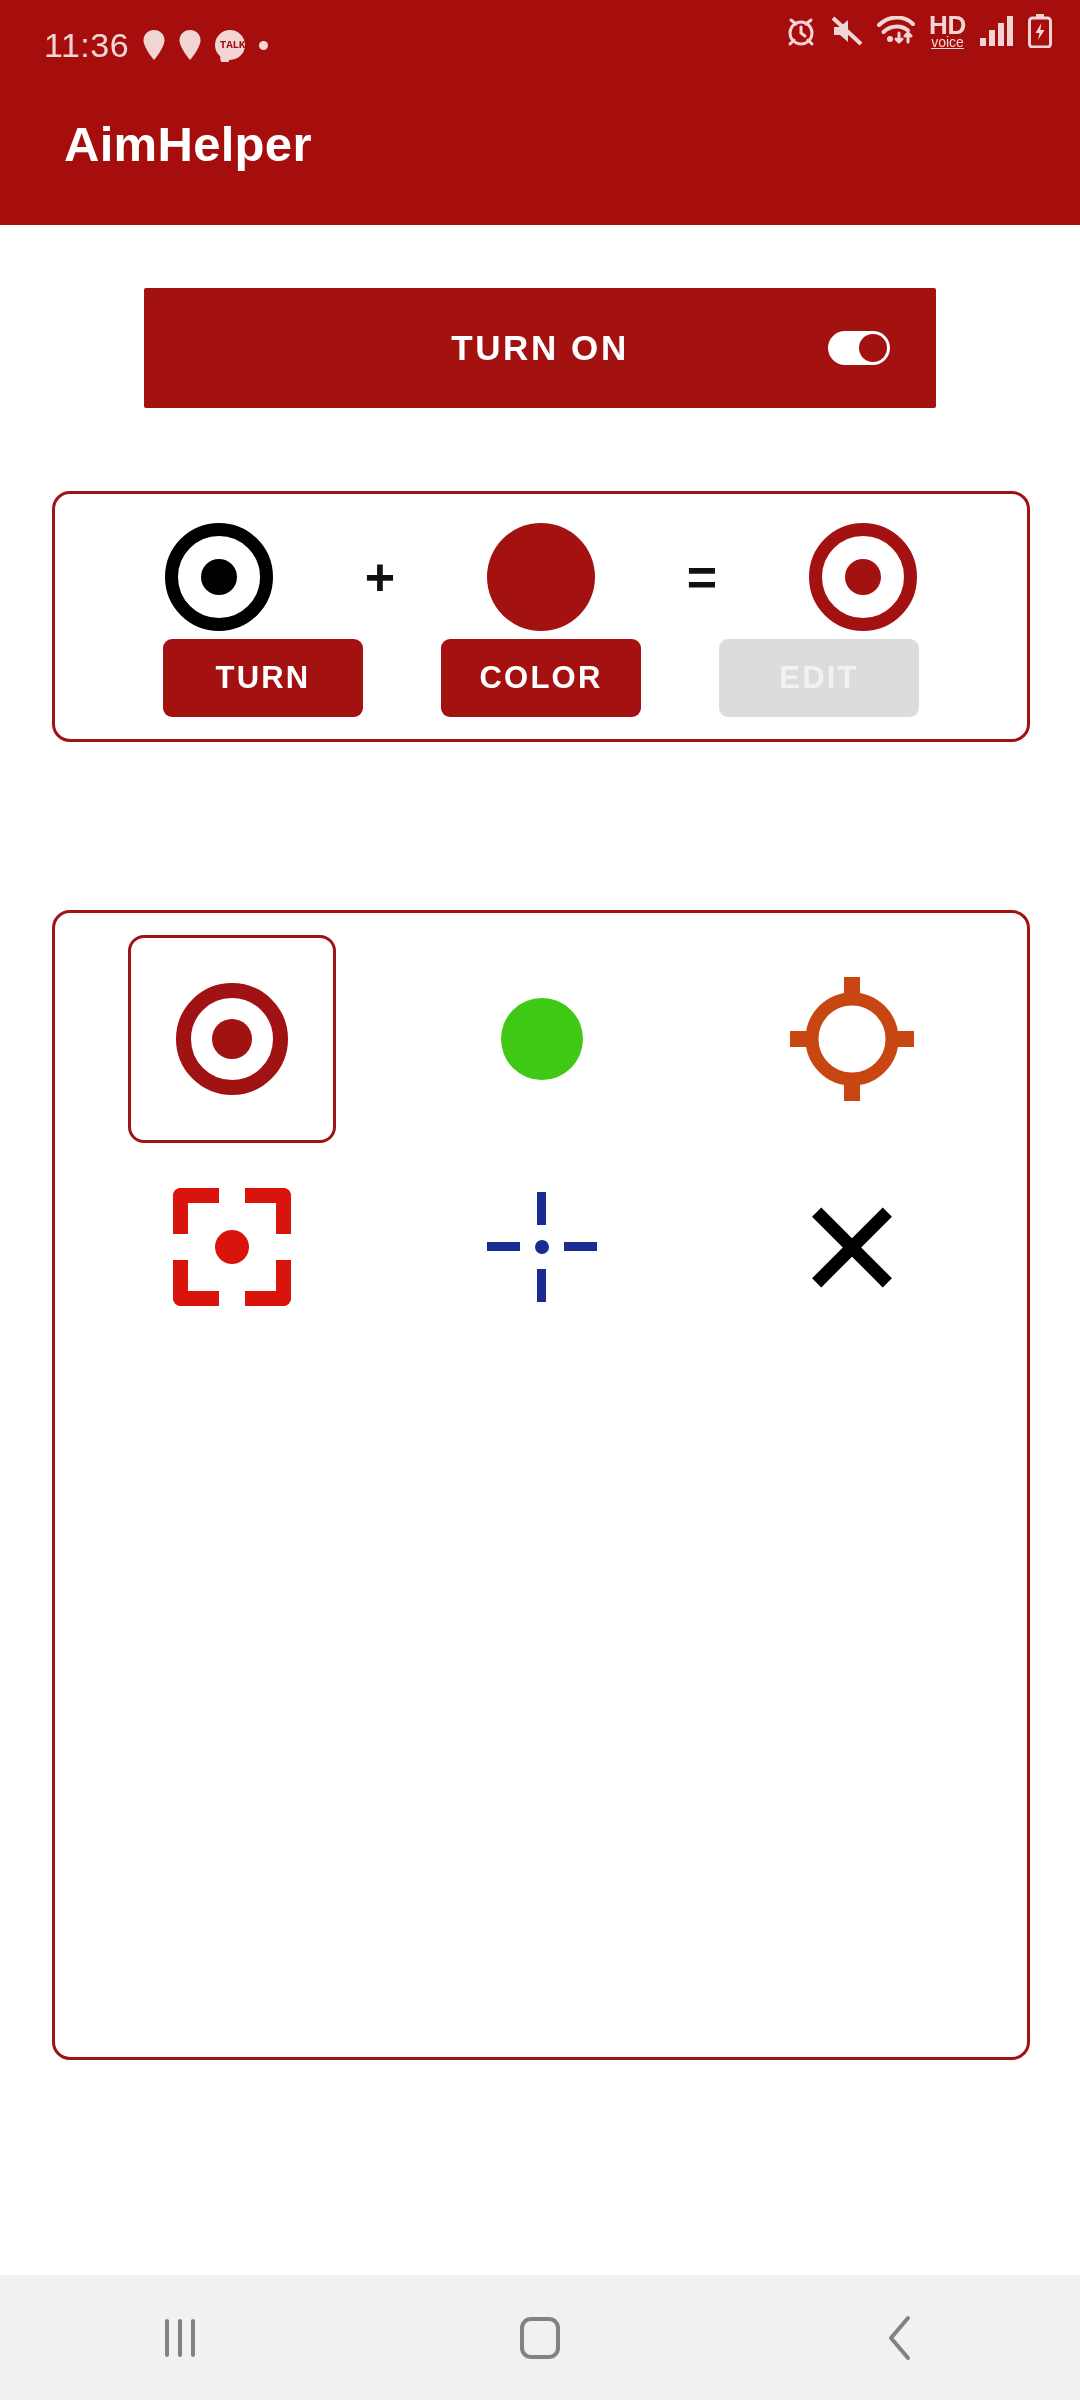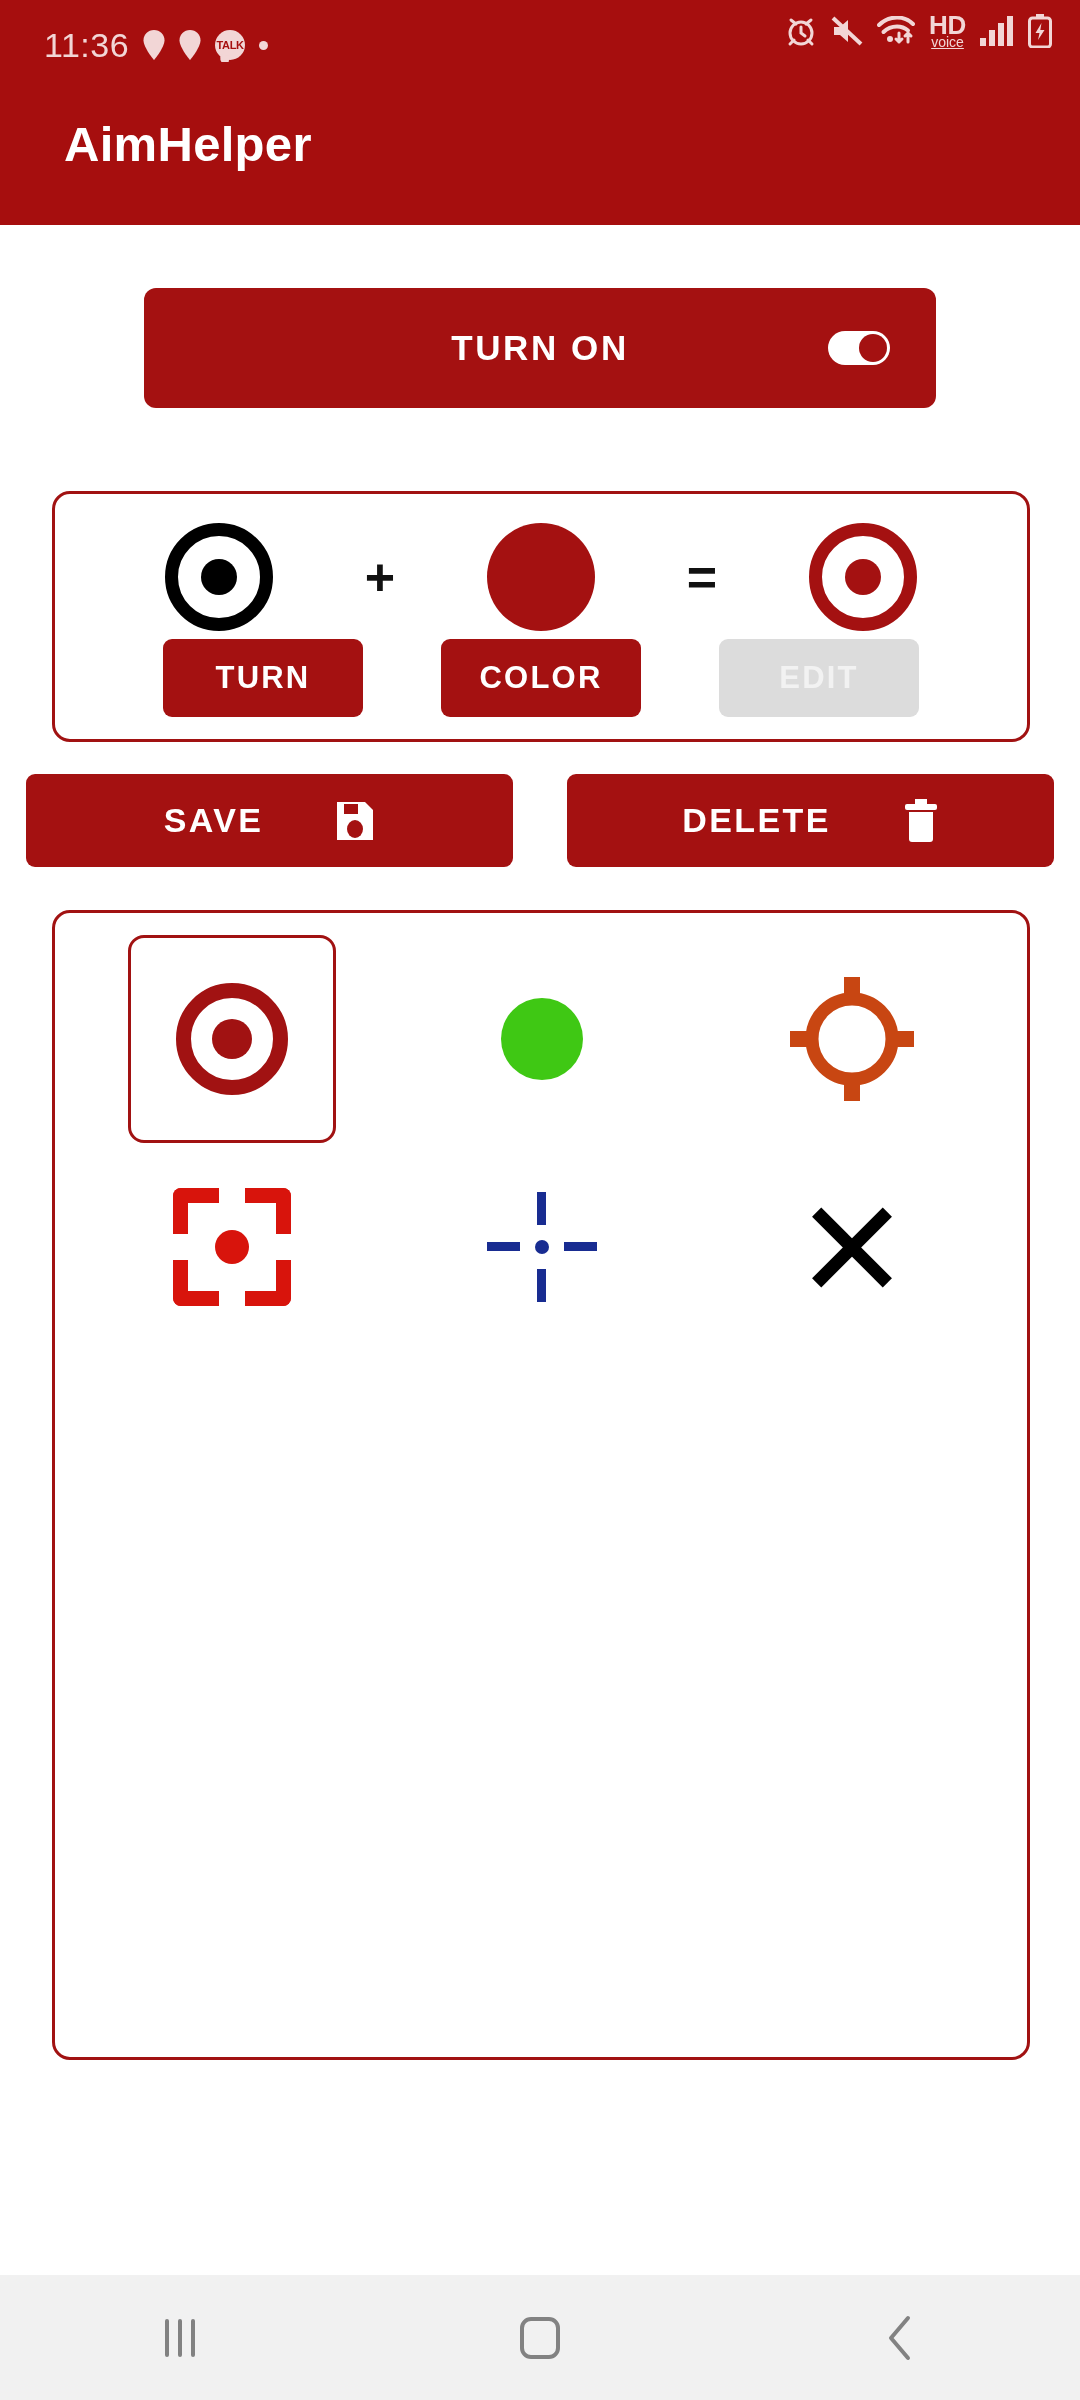--- a/index.html
+++ b/index.html
@@ -50,21 +50,22 @@
   }
   .sb-icon { display: block; }
 
   .talk-bubble {
     position: relative;
     width: 30px; height: 30px;
     background: #F2D6D6;
     border-radius: 50%;
     display: flex;
     align-items: center;
-    justify-content: center;
+    justify-content: flex-end;
+    font-family: Liberation Mono, monospace;
   }
   .talk-bubble span {
     font-size: 11px;
     font-weight: 700;
     color: #A60E0E;
     letter-spacing: -0.3px;
     line-height: 1;
   }
   .talk-bubble::after {
     content: "";
@@ -118,21 +119,21 @@
 
   
   .turn-on-btn {
     position: absolute;
     top: 63px;
     left: 144px;
     width: 792px;
     height: 120px;
     background: #A41111;
     border: none;
-    border-radius: 12px;
+    border-radius: 2px;
     display: flex;
     align-items: center;
     justify-content: center;
     cursor: pointer;
     position: absolute;
   }
   .turn-on-label {
     color: #ffffff;
     font-size: 35px;
     font-weight: 700;
@@ -529,39 +530,20 @@
         </span>
       </div>
 
       <div class="eq-buttons">
         <button class="pill-btn">TURN</button>
         <button class="pill-btn">COLOR</button>
         <button class="pill-btn disabled">EDIT</button>
       </div>
     </div>
 
-    <div class="action-row">
-      <button class="action-btn">
-        <span class="action-label">SAVE</span>
-        <svg width="40" height="42" viewBox="0 0 40 42">
-          <path d="M2 2h28l8 8v30H2z" fill="#ffffff"></path>
-          <rect x="9" y="4" width="14" height="10" fill="#A41111"></rect>
-          <ellipse cx="20" cy="29" rx="8" ry="9" fill="#A41111"></ellipse>
-        </svg>
-      </button>
-
-      <button class="action-btn">
-        <span class="action-label">DELETE</span>
-        <svg width="36" height="44" viewBox="0 0 36 44">
-          <rect x="12" y="0" width="12" height="5" fill="#ffffff"></rect>
-          <rect x="2" y="5" width="32" height="6" rx="2" fill="#ffffff"></rect>
-          <path d="M6 13h24v27a3 3 0 0 1-3 3H9a3 3 0 0 1-3-3z" fill="#ffffff"></path>
-        </svg>
-      </button>
-    </div>
 
     <div class="grid-card">
       <div class="grid-wrap">
 
         <div class="grid-cell">
           <div class="sel-box">
             <span class="ch-ringdot">
                 <i></i>
               </span>
           </div>

